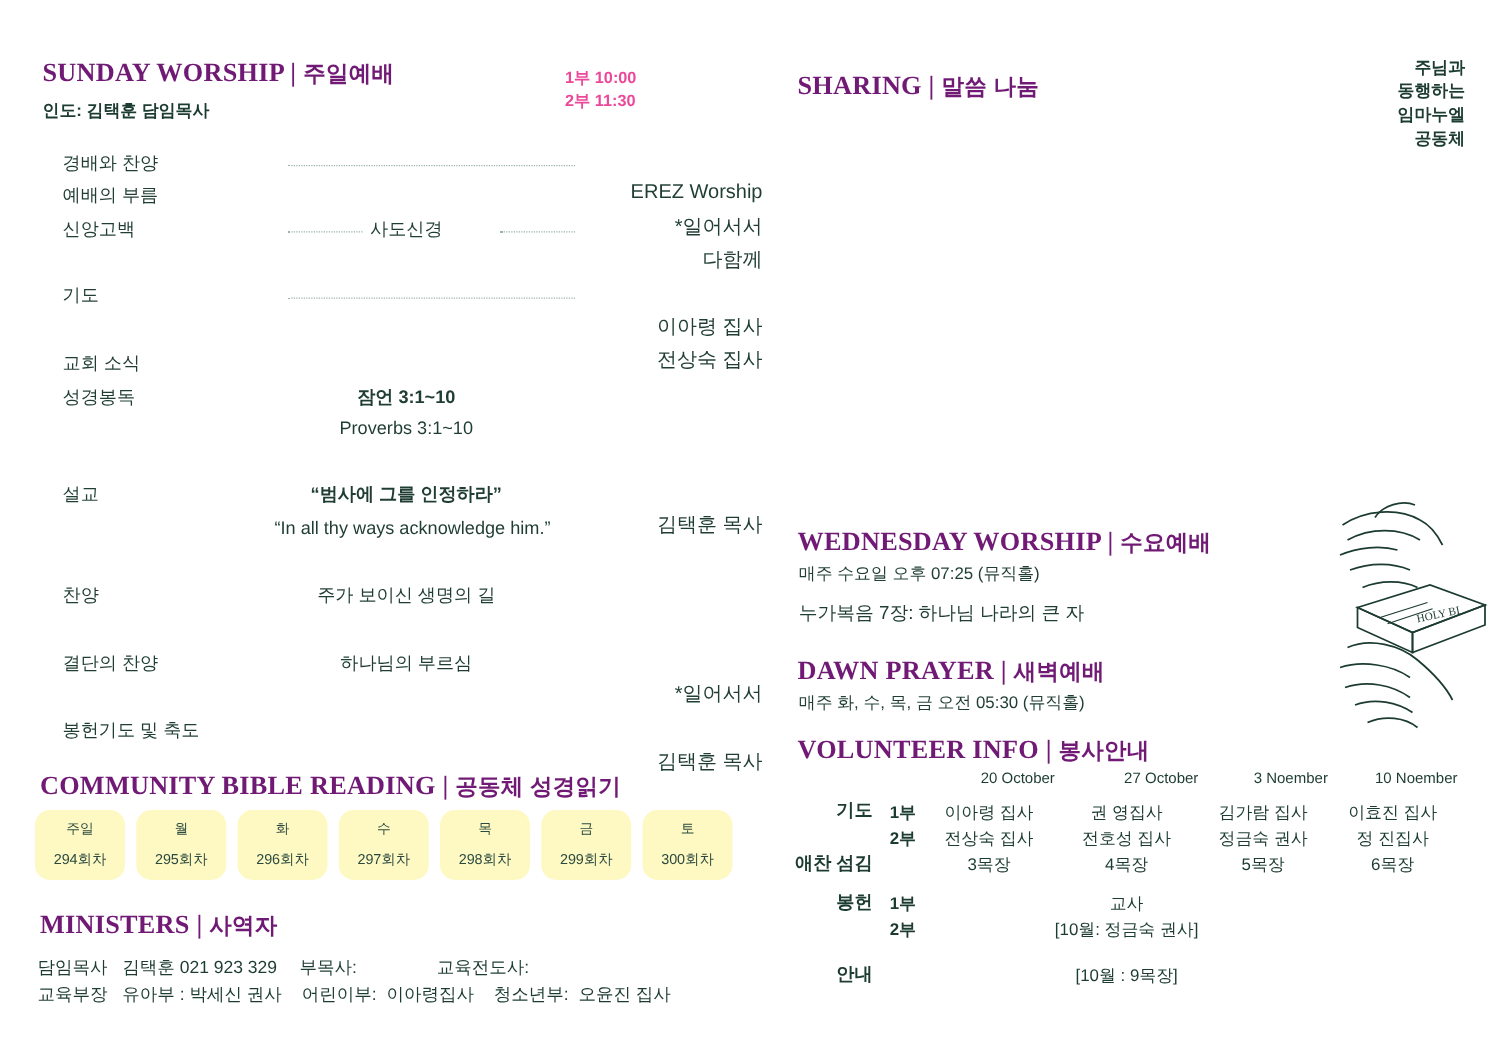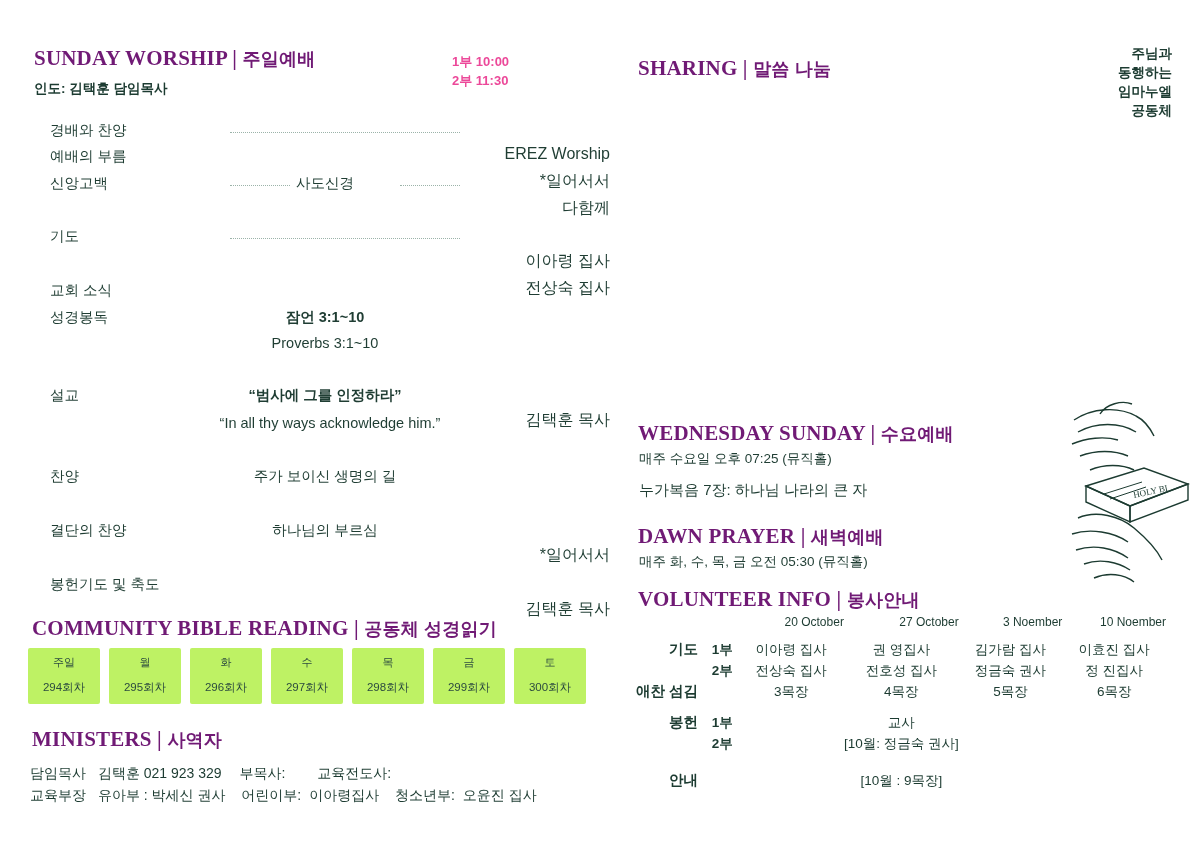--- a/index.html
+++ b/index.html
@@ -106,22 +106,22 @@
   }
   #cbr-table {
     position: absolute;
     left: 28px;
     top: 648px;
     display: flex;
     gap: 9px;
   }
   .cbr-cell {
     width: 72px;
-    background: #bef264;
-    border-radius: 2px;
+    background: #fef9c3;
+    border-radius: 12px;
     text-align: center;
     padding: 7px 0 9px;
   }
   .cbr-cell .d {
     font-size: 11px;
     color: #2b4a3f;
     margin-bottom: 10px;
   }
   .cbr-cell .n {
     font-size: 11.5px;
@@ -352,21 +352,21 @@
   </div>
 
   <div id="ministers-title" class="serif-head">
     <span>MINISTERS</span><span> | </span><span class="ko">사역자</span>
   </div>
   <div id="ministers-body">
     <div>
       <span class="k">담임목사</span>
       <span style="margin-left:8px">김택훈  021 923 329</span>
       <span class="k" style="margin-left:14px">부목사:</span>
-      <span class="k" style="margin-left:28px">교육전도사:</span>
+      <span class="k" style="margin-left:60px">교육전도사:</span>
     </div>
     <div>
       <span class="k">교육부장</span>
       <span style="margin-left:8px">유아부 : 박세신 권사</span>
       <span class="k" style="margin-left:12px">어린이부:</span>
       <span style="margin-left:4px">이아령집사</span>
       <span class="k" style="margin-left:12px">청소년부:</span>
       <span style="margin-left:4px">오윤진 집사</span>
     </div>
   </div>
@@ -393,21 +393,21 @@
 
       <path d="M8 120 C26 112, 50 118, 64 130 C76 140, 86 150, 92 162"></path>
       <path d="M2 136 C20 130, 44 134, 58 144"></path>
       <path d="M6 152 C24 146, 44 150, 58 160"></path>
       <path d="M14 166 C30 160, 48 164, 60 172"></path>
       <path d="M24 180 C38 174, 54 176, 64 184"></path>
     </svg>
   </div>
 
   <div id="wed-title" class="serif-head">
-    <span>WEDNESDAY SUNDAY</span><span> | </span><span class="ko">수요예배</span>
+    <span>WEDNESDAY WORSHIP</span><span> | </span><span class="ko">수요예배</span>
   </div>
   <div id="wed-sub">매주 수요일 오후 07:25 (뮤직홀)</div>
   <div id="wed-text">누가복음 7장: 하나님 나라의 큰 자</div>
 
   <div id="dawn-title" class="serif-head">
     <span>DAWN PRAYER</span><span> | </span><span class="ko">새벽예배</span>
   </div>
   <div id="dawn-sub">매주 화, 수, 목, 금 오전 05:30 (뮤직홀)</div>
 
   <div id="vol-title" class="serif-head">

